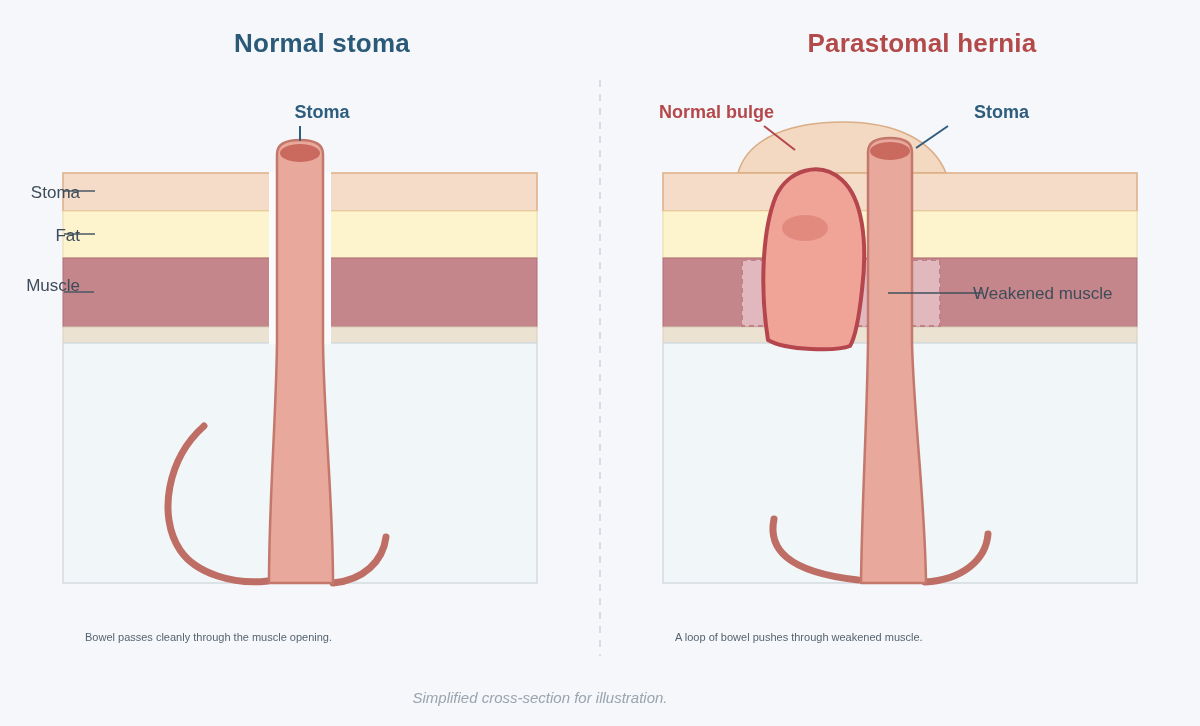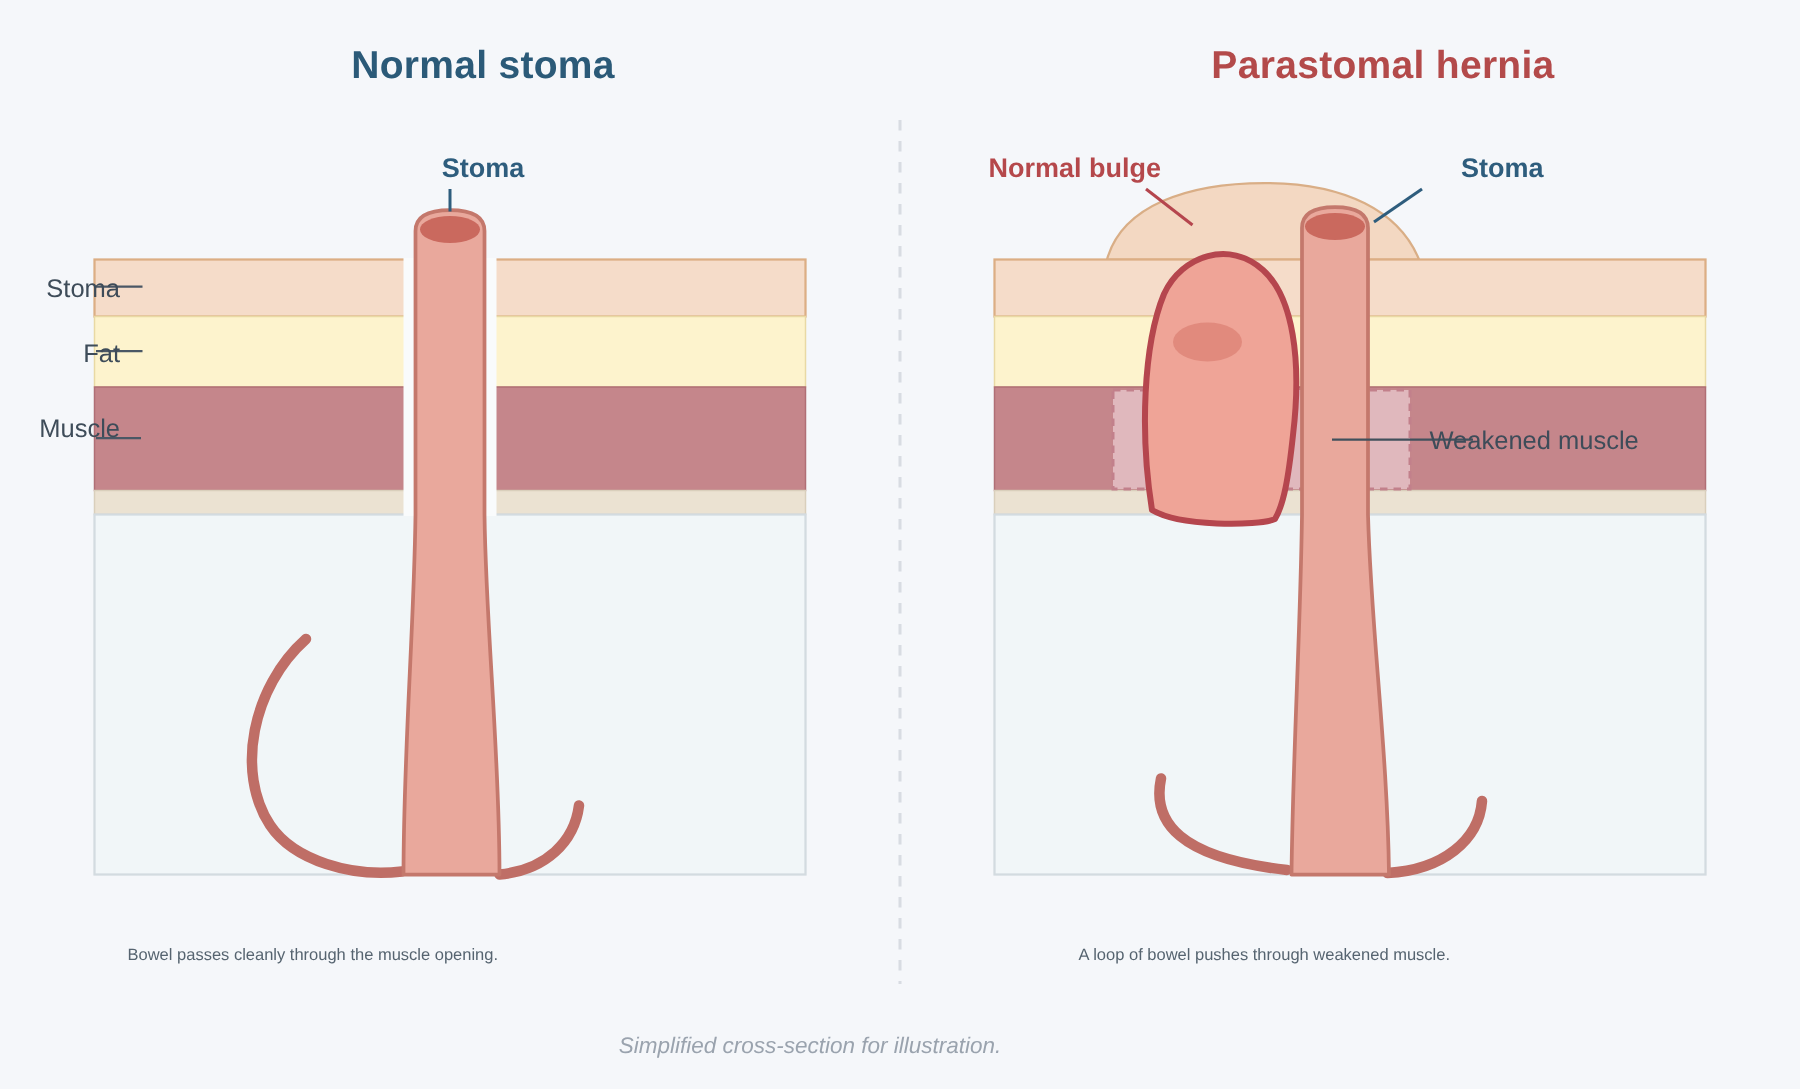--- a/index.html
+++ b/index.html
@@ -18,26 +18,26 @@
     letter-spacing: 0.2px;
   }
   .title-left  { left: 0;   top: 28px; color: #2b5a78; }
   .title-right { left: 600px; top: 28px; color: #b34a4a; }
   .callout { font-size: 18px; font-weight: bold; }
   .callout-blue { color: #2e5d7d; }
   .callout-red  { color: #b5484b; }
   .layer-label {
     font-size: 17px; color: #3e4c59; width: 58px; text-align: right; left: 0;
   }
-  .weakened-label { font-size: 17px; color: #3e4c59; left: 931px; top: 284px; }
+  .weakened-label { font-size: 17px; color: #3e4c59; left: 951px; top: 284px; }
   .caption {
     font-size: 11px; color: #566470; width: 474px; text-align: left; top: 631px;
   }
   .caption-left  { left: 63px; }
-  .caption-right { left: 697px; }
+  .caption-right { left: 653px; }
   .footer-note {
     font-size: 15px; font-style: italic; color: #9aa3ae;
     width: 1036px; text-align: center; left: 0; top: 689px;
   }
 </style>
 </head>
 <body>
 
 <div class="stage">
 

